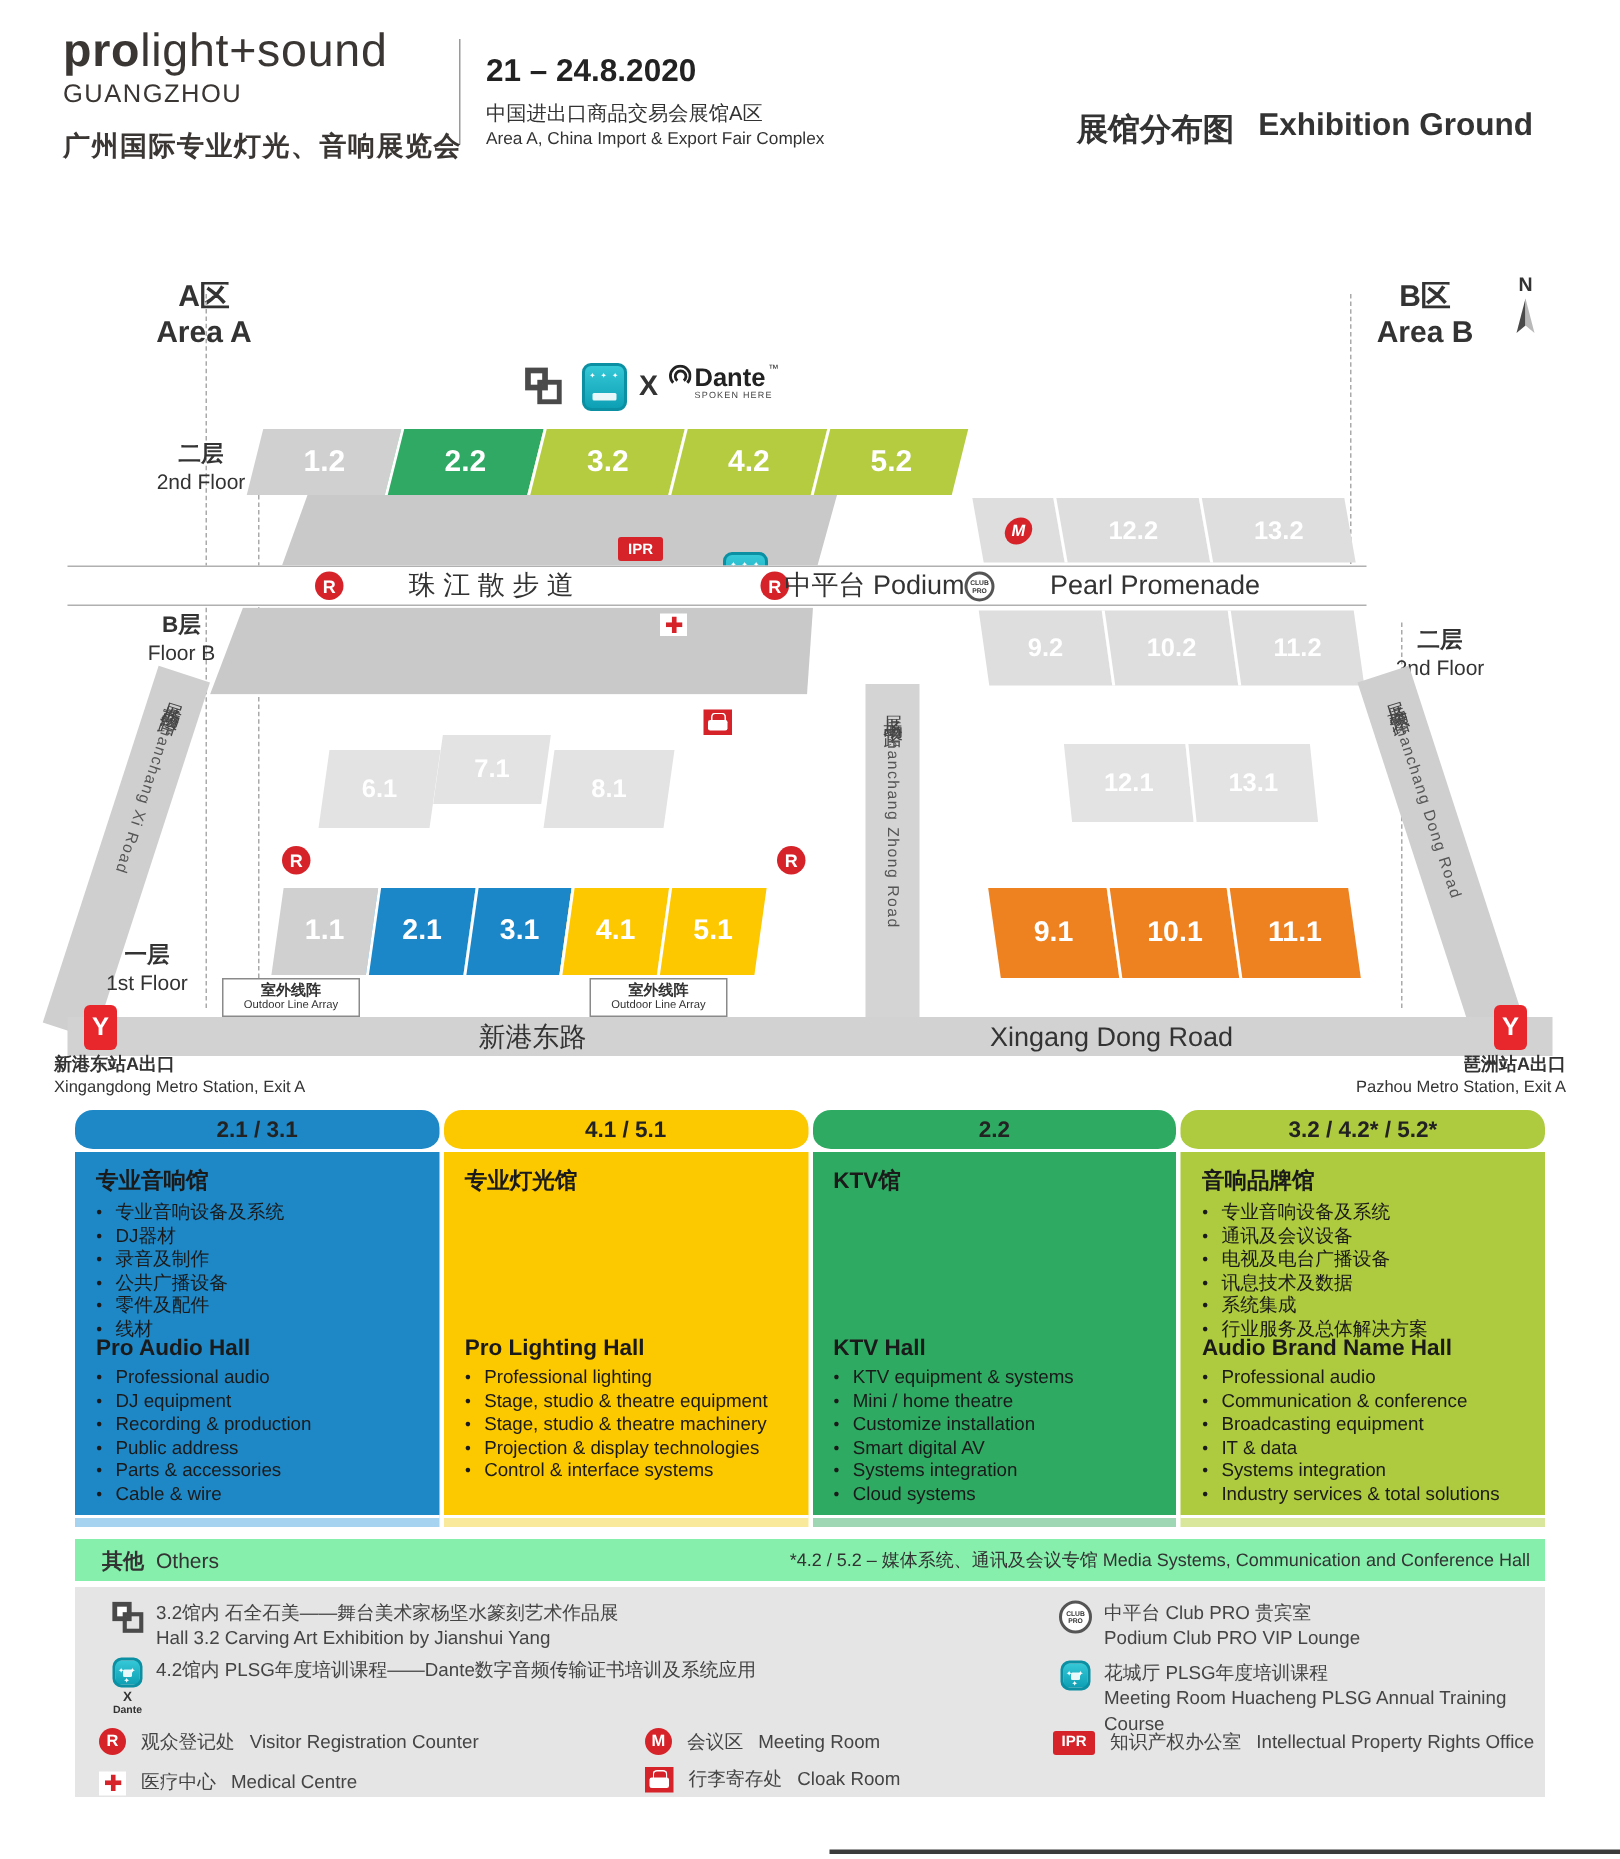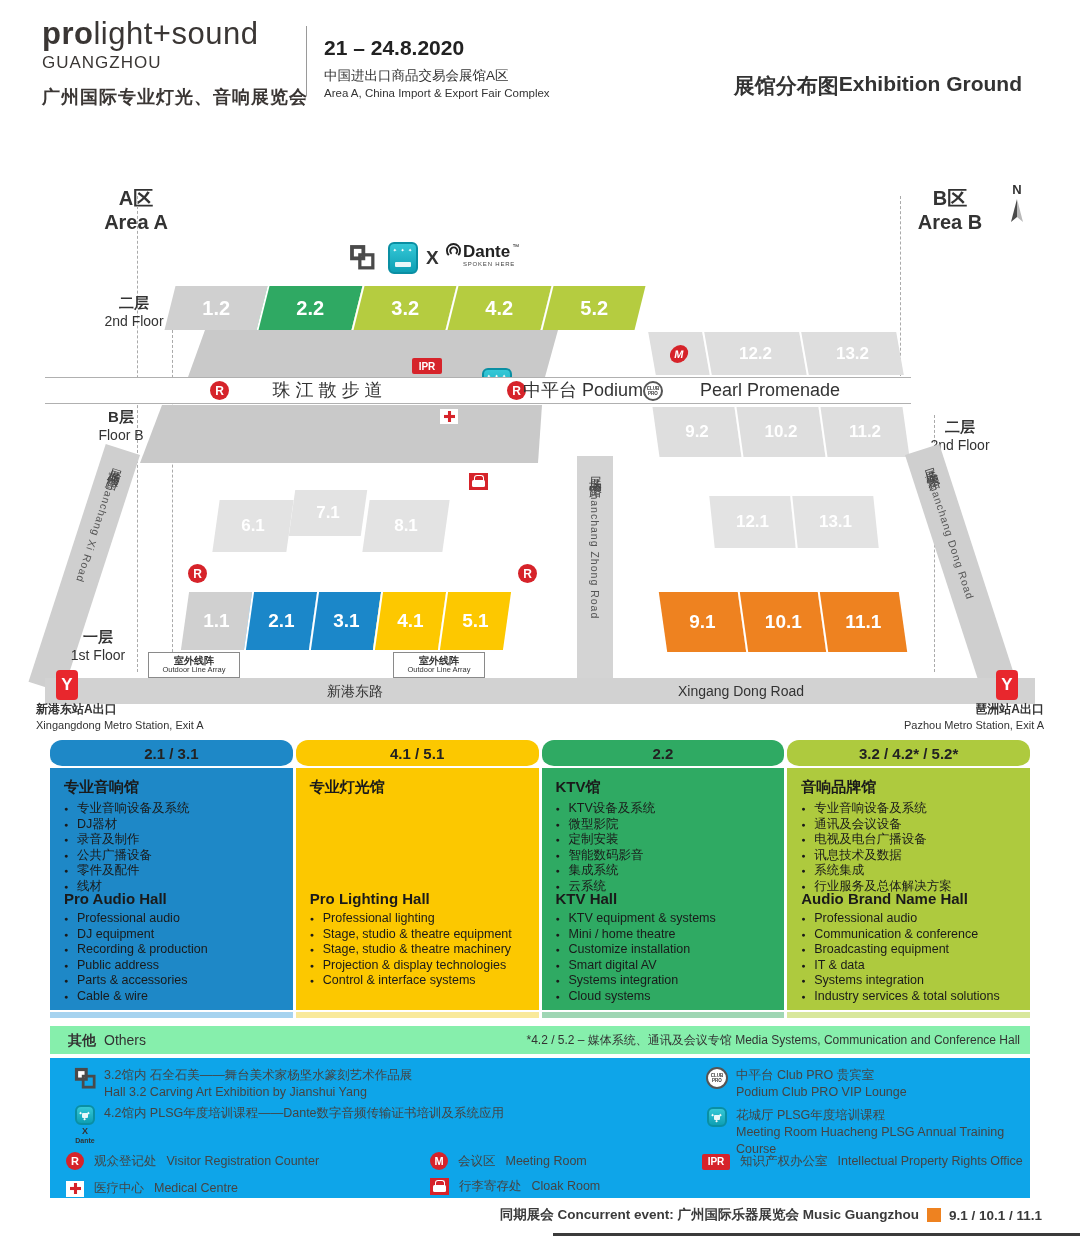--- a/index.html
+++ b/index.html
@@ -9,21 +9,21 @@
 
   
   .brand { font-size:31px; color:#3a3634; font-weight:400; letter-spacing:.5px; }
   .brand .bold { font-weight:700; }
   .brand-city { font-size:17px; color:#3a3634; letter-spacing:1px; margin-top:1px; }
   .brand-cn { font-size:18px; font-weight:700; color:#3a3634; margin-top:12px; letter-spacing:1px; }
   .hdr-divider { width:1px; background:#9a9a9a; }
   .dates { font-size:21px; font-weight:700; color:#222; }
   .venue-cn { font-size:13.5px; color:#333; margin-top:7px; }
   .venue-en { font-size:11.5px; color:#333; margin-top:2px; }
-  .map-title { display:flex; font-size:21px; font-weight:700; color:#333; }
+  .map-title { display:flex; gap:16px; font-size:21px; font-weight:700; color:#333; }
 
   
   .area-label { text-align:center; font-weight:700; font-size:20px; color:#333; line-height:1.2; }
   .floor-label { text-align:center; color:#333; line-height:1.25; }
   .floor-label .cn { font-weight:700; font-size:15px; display:block; }
   .floor-label .en { font-size:14px; display:block; }
   .dash { border-left:1px dashed #aaa; width:0; }
 
   .skew-group { display:flex; }
   .skew-group .cell { flex:1; position:relative; }
@@ -52,21 +52,21 @@
 
   .prom-band { background:#fff; border-top:1px solid #b0b0b0; border-bottom:1px solid #b0b0b0; }
   .prom-text { font-size:18px; color:#333; line-height:25px; text-align:center; }
 
   .road-v { background:#d4d4d4; display:flex; flex-direction:column; align-items:center; padding-top:10px; }
   .road-v .cn { writing-mode:vertical-rl; font-size:13px; color:#444; letter-spacing:3px; }
   .road-v .en { writing-mode:vertical-rl; font-size:10.5px; color:#555; margin-top:8px; letter-spacing:1px; }
   .road-west { transform:rotate(18deg); transform-origin:top right; background:#cfcfcf; }
   .road-east { transform:rotate(-18deg); transform-origin:top left; background:#cfcfcf; }
   .south-road { background:#d2d2d2; }
-  .south-road .t { font-size:14px; color:#333; line-height:26px; text-align:center; position:absolute; }
+  .south-road .t { font-size:18px; color:#333; line-height:26px; text-align:center; position:absolute; }
 
   .arr-box { background:#fff; border:1px solid #8a8a8a; text-align:center; line-height:1.1; padding-top:2px; }
   .arr-box .cn { font-size:10px; font-weight:700; color:#333; display:block; }
   .arr-box .en { font-size:7.5px; color:#333; display:block; }
 
   .station { line-height:1.3; }
   .station .cn { font-size:12px; font-weight:700; color:#333; display:block; }
   .station .en { font-size:11px; color:#333; display:block; }
 
   
@@ -112,21 +112,21 @@
   .bg-c1 { background:#1e88c7; } .st-c1 { background:#a6d3ef; }
   .bg-c2 { background:#fcc800; } .st-c2 { background:#f9e99b; }
   .bg-c3 { background:#2faa63; } .st-c3 { background:#9fd6b4; }
   .bg-c4 { background:#aeca3e; } .st-c4 { background:#d8e79c; }
 
   .others-row { background:#86efac; }
   .others-label .cn { font-weight:700; font-size:14px; color:#333; }
   .others-label .en { font-size:14px; color:#333; margin-left:8px; }
   .others-note { font-size:12px; color:#333; }
 
-  .notes-bg { background:#0ea5e9; }
+  .notes-bg { background:#e5e5e5; }
   .note { display:flex; align-items:flex-start; }
   .note .ic { width:38px; display:flex; flex-direction:column; align-items:center; flex-shrink:0; }
   .note .tx { font-size:12.5px; color:#444; line-height:17px; }
   .facil { display:flex; align-items:center; gap:10px; }
   .facil .tx { font-size:12.5px; color:#444; }
   .facil .tx .en { margin-left:10px; }
   .mini-x { font-size:9px; font-weight:700; color:#333; line-height:1; margin-top:2px; }
   .mini-dante { font-size:7px; font-weight:700; color:#333; line-height:1; margin-top:1px; }
 
   .footer-row { display:flex; align-items:center; gap:8px; font-size:13.5px; font-weight:700; color:#3a3a3a; }
@@ -409,28 +409,20 @@
           </ul>
         </div>
       </div>
       <div class="lcol-strip st-c2"></div>
     </div>
 
     <div class="lcol">
       <div class="lcol-header bg-c3">2.2</div>
       <div class="lcol-body bg-c3">
         <div class="sec-title">KTV馆</div>
-        <ul>
-          <li>KTV设备及系统</li>
-          <li>微型影院</li>
-          <li>定制安装</li>
-          <li>智能数码影音</li>
-          <li>集成系统</li>
-          <li>云系统</li>
-        </ul>
         <div class="en-sec">
           <div class="sec-title">KTV Hall</div>
           <ul>
             <li>KTV equipment &amp; systems</li>
             <li>Mini / home theatre</li>
             <li>Customize installation</li>
             <li>Smart digital AV</li>
             <li>Systems integration</li>
             <li>Cloud systems</li>
           </ul>
@@ -541,20 +533,15 @@
         </svg>
       </span>
       <span class="tx"><span>医疗中心</span><span class="en">Medical Centre</span></span>
     </div>
     <div class="facil abs" style="left:380px; top:120px;">
       <span class="cloak" style="width:19px; height:17px; display:block;"></span>
       <span class="tx"><span>行李寄存处</span><span class="en">Cloak Room</span></span>
     </div>
   </div>
 
-  <div class="abs footer-row" style="right:38px; top:1206px;">
-    <span>同期展会 Concurrent event: 广州国际乐器展览会 Music Guangzhou</span>
-    <span class="orange-chip"></span>
-    <span>9.1 / 10.1 / 11.1</span>
-  </div>
   <div class="abs bottom-line" style="left:553px; top:1233px; width:527px; height:3px;"></div>
 
 </div>
 
 </body></html>

